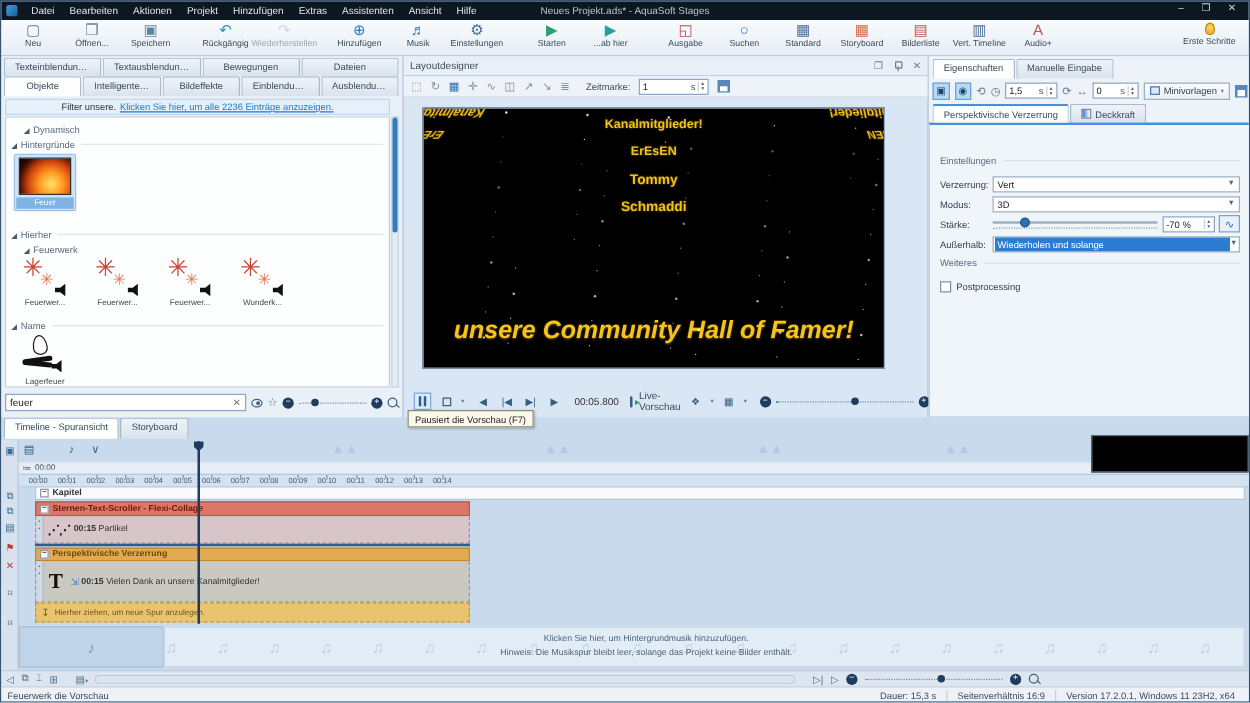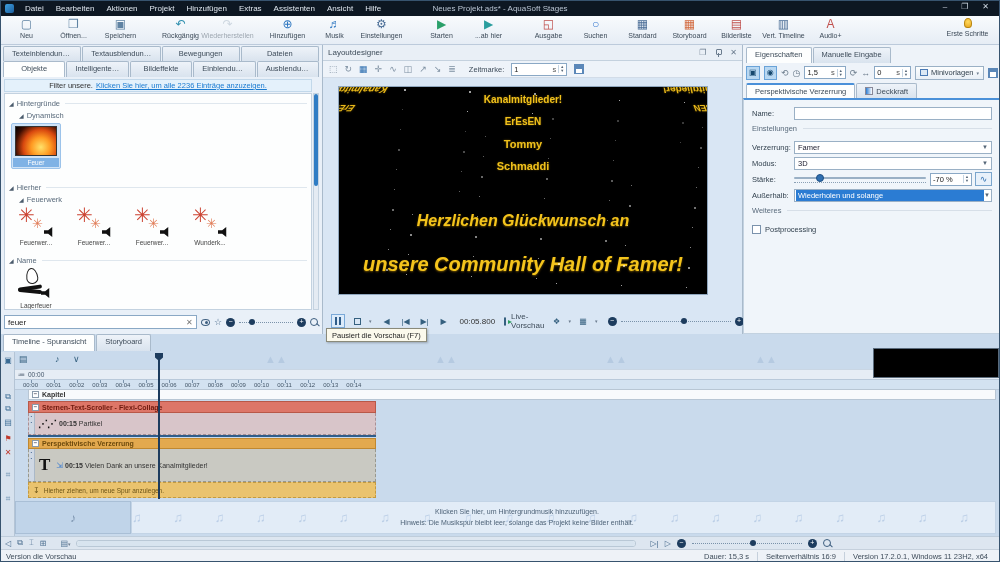--- a/index.html
+++ b/index.html
@@ -378,28 +378,28 @@
           <div class="ptab">Intelligente Vorlagen</div>
           <div class="ptab">Bildeffekte</div>
           <div class="ptab">Einblendungen</div>
           <div class="ptab">Ausblendungen</div>
         </div>
       <div id="lp-filter">
         <span>Filter unsere.</span>
         <a href="#">Klicken Sie hier, um alle 2236 Einträge anzuzeigen.</a>
       </div>
       <div id="lp-tree">
+        <div class="grp-hdr grp-sub">
+          <span class="tri">◢</span>
+          <span>Dynamisch</span>
+        </div>
         <div class="grp-hdr">
           <span class="tri">◢</span>
           <span>Hintergründe</span>
             <span class="line"></span>
-        </div>
-        <div class="grp-hdr grp-sub">
-          <span class="tri">◢</span>
-          <span>Dynamisch</span>
         </div>
         <div class="tile-row">
           <div class="tile sel">
             <div class="fire-thumb"></div>
             <div class="lab">Feuer</div>
           </div>
         </div>
         <div class="grp-hdr" style="margin-top:14px">
           <span class="tri">◢</span>
           <span>Hierher</span>
@@ -520,21 +520,20 @@
 
       <div id="stage">
         <div class="mirror" style="top:-3px;left:-30px;font-size:10px;transform:rotate(180deg) skewX(-22deg)">Kanalmitglieder!</div>
         <div class="mirror" style="top:16px;left:-18px;font-size:9px;transform:rotate(180deg) skewX(-30deg)">ErEsEN</div>
         <div class="mirror" style="top:-3px;right:-34px;font-size:10px;transform:rotate(180deg) skewX(22deg)">Kanalmitglieder!</div>
         <div class="mirror" style="top:16px;right:-20px;font-size:9px;transform:rotate(180deg) skewX(30deg)">ErEsEN</div>
         <div class="credit" style="top:7px;font-size:10px">Kanalmitglieder!</div>
         <div class="credit" style="top:29px;font-size:10px">ErEsEN</div>
         <div class="credit" style="top:73px;font-size:11px">Schmaddi</div>
         <div class="credit" style="top:51px;font-size:11px">Tommy</div>
-        <div id="big1">Herzlichen Glückwunsch an</div>
         <div id="big2">unsere Community Hall of Famer!</div>
       <i class="star" style="left: 0px; top: 0px; width: 2px; height: 2px; opacity: 0.3;"></i>
           <i class="star" style="left: 73px; top: 127px; width: 1px; height: 1px; opacity: 0.67;"></i>
           <i class="star" style="left: 146px; top: 49px; width: 1px; height: 1px; opacity: 0.44;"></i>
           <i class="star" style="left: 219px; top: 176px; width: 2px; height: 2px; opacity: 0.81;"></i>
           <i class="star" style="left: 292px; top: 98px; width: 1px; height: 1px; opacity: 0.58;"></i>
           <i class="star" style="left: 365px; top: 20px; width: 1px; height: 1px; opacity: 0.35;"></i>
           <i class="star" style="left: 71px; top: 147px; width: 2px; height: 2px; opacity: 0.72;"></i>
           <i class="star" style="left: 144px; top: 69px; width: 1px; height: 1px; opacity: 0.49;"></i>
           <i class="star" style="left: 217px; top: 196px; width: 1px; height: 1px; opacity: 0.86;"></i>
@@ -674,32 +673,28 @@
         <span class="floppy"></span>
       </div>
       <div id="rp-subtabs" class="panel-tabs">
         <div class="ptab active">Perspektivische Verzerrung</div>
         <div class="ptab" style="display:flex;align-items:center">
           <span class="grad-ic"></span>
           <span>Deckkraft</span>
         </div>
       </div>
       <div id="rp-form">
-        <div class="frow" style="top:6px">
-          <span class="flab">Name:</span>
-          <span class="finput"></span>
-        </div>
         <div class="sect" style="top:24px">
           <span>Einstellungen</span>
           <span class="line"></span>
         </div>
         <div class="frow" style="top:40px">
           <span class="flab">Verzerrung:</span>
           <span class="finput fsel">
-            <span>Famer</span>
+            <span>Vert</span>
               <span class="caret">▼</span>
           </span>
         </div>
         <div class="frow" style="top:56px">
           <span class="flab">Modus:</span>
           <span class="finput fsel">
             <span>3D</span>
               <span class="caret">▼</span>
           </span>
         </div>
@@ -850,21 +845,21 @@
     <span class="zbtn">−</span>
     <div class="zslider" style="width:110px">
       <div class="trk"></div>
         <div class="hnd" style="left:58px"></div>
     </div>
     <span class="zbtn">+</span>
     <span class="mag"></span>
   </div>
 
   <div id="statusbar">
-    <span>Version die Vorschau</span>
+    <span>Feuerwerk die Vorschau</span>
     <span id="sb-right">
       <span class="seg">Dauer: 15,3 s</span>
       <span class="seg">Seitenverhältnis 16:9</span>
       <span class="seg">Version 17.2.0.1, Windows 11 23H2, x64</span>
     </span>
   </div>
 
   <div id="tooltip">
     <span>Pausiert die Vorschau (F7)</span>
   </div>

